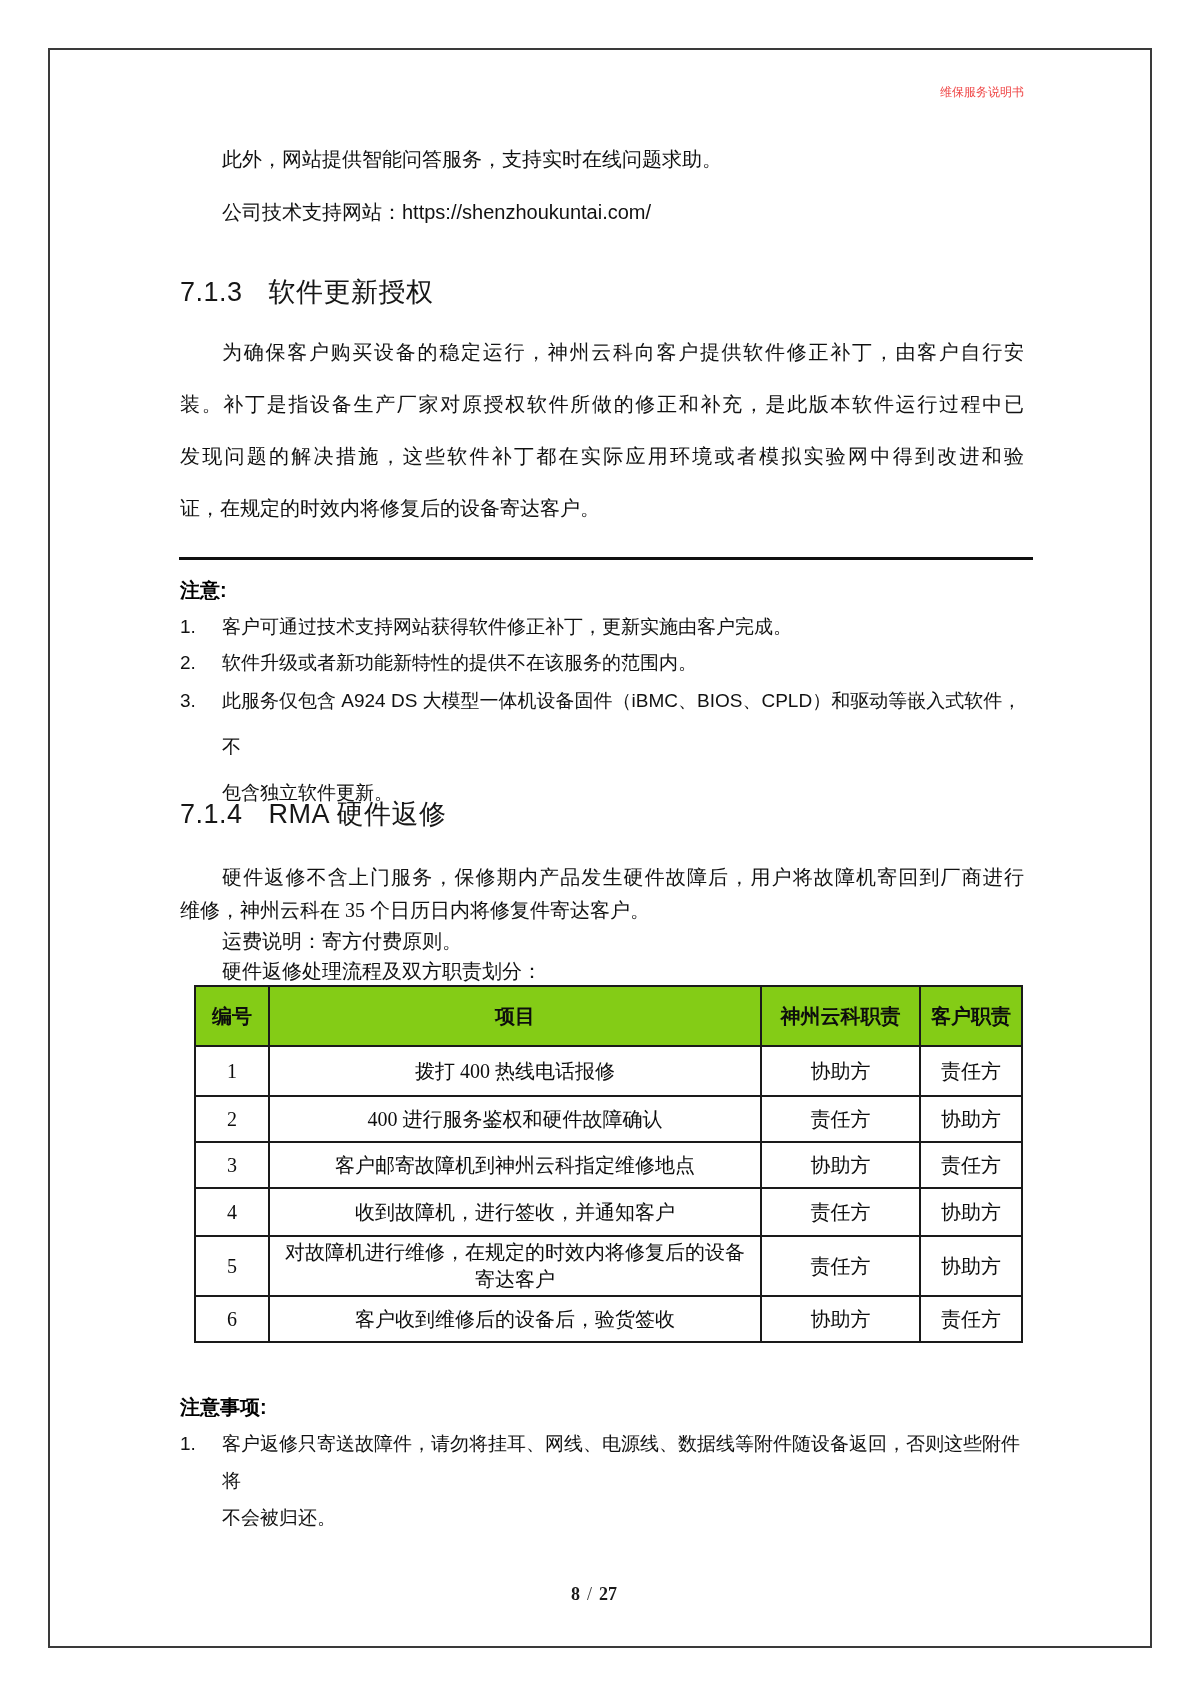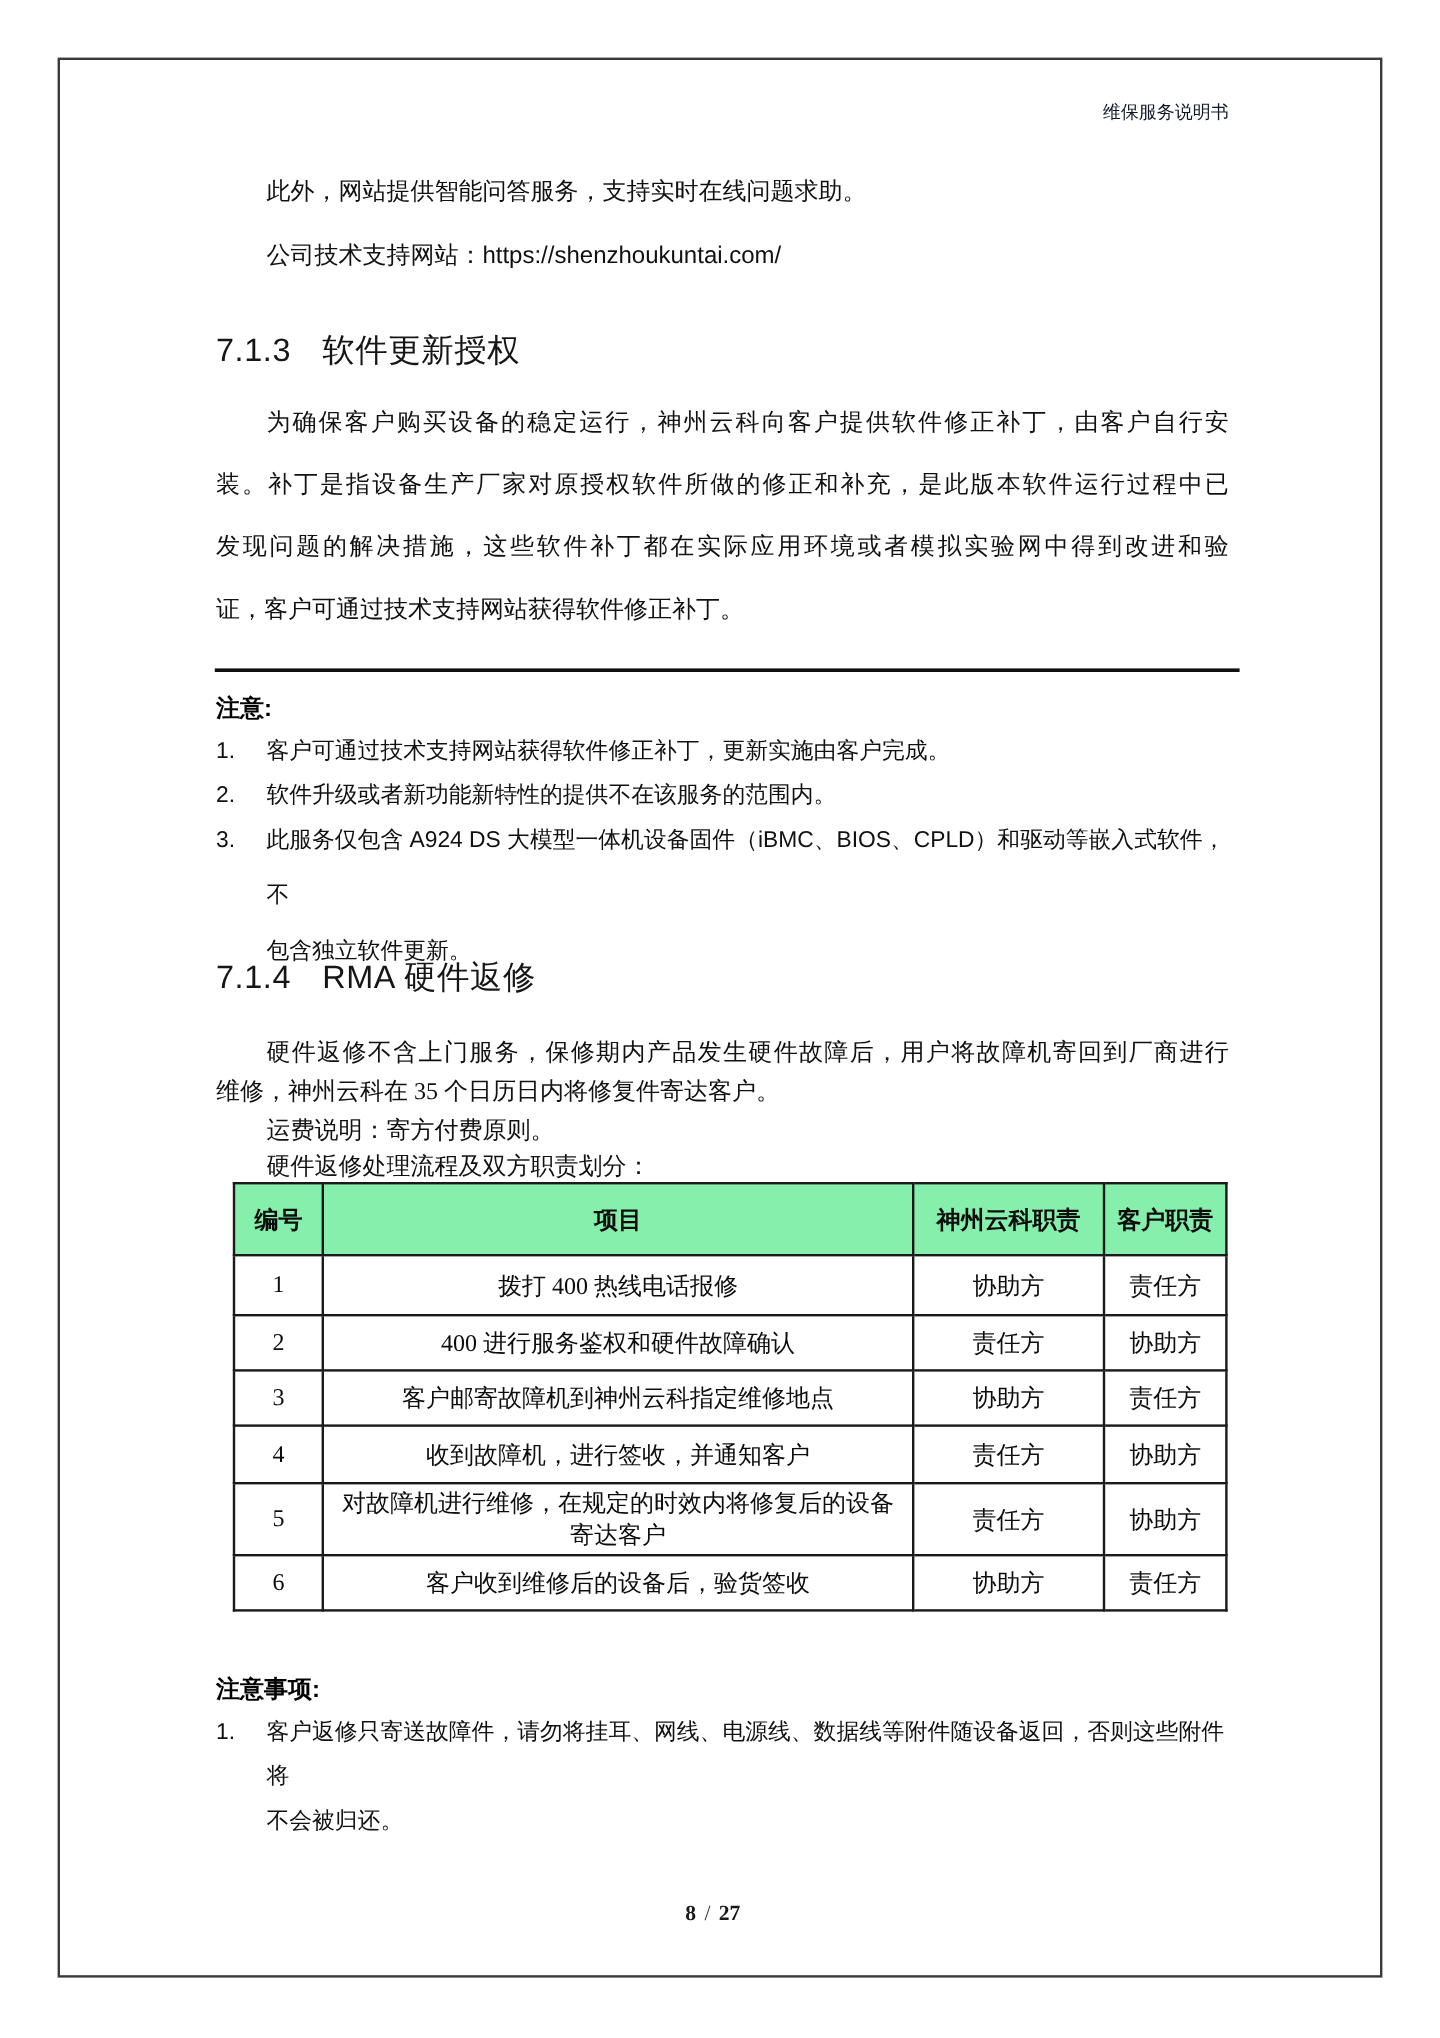--- a/index.html
+++ b/index.html
@@ -8,21 +8,21 @@
     font-family:"Liberation Sans", sans-serif; color:#111111; overflow:hidden;
   }
   .frame {
     position:absolute; left:48px; top:48px; width:1100px; height:1596px;
     border:2px solid #3a3a3a; background:#ffffff;
   }
   .blk { position:absolute; left:180px; width:844px; }
   .serif { font-family:"Liberation Serif", serif; }
   .sans  { font-family:"Liberation Sans", sans-serif; }
 
-  .doc-header { top:84px; text-align:right; font-size:15px; color:#0f172a; }
+  .doc-header { top:84px; text-align:right; font-size:12px; color:#ef4444; }
 
   .p-intro { font-size:20px; padding-left:42px; box-sizing:border-box; }
   .p-intro1 { top:146px; }
   .p-intro2 { top:199px; }
 
   .heading { font-size:27px; color:#161616; letter-spacing:0.5px; }
   .h713 { top:274px; }
   .h714 { top:796px; }
   .heading .num { display:inline-block; margin-right:26px; }
 
@@ -47,21 +47,21 @@
 
   .freight { top:928px; font-size:20px; padding-left:42px; box-sizing:border-box; }
   .tintro  { top:958px; font-size:20px; padding-left:42px; box-sizing:border-box; }
 
   .rma-table {
     position:absolute; top:985px; left:194px; border-collapse:collapse;
     font-family:"Liberation Serif", serif; font-size:20px; color:#0d0d0d;
   }
   .rma-table th, .rma-table td { border:2px solid #1a1a1a; }
   .rma-table th {
-    background:#86efac; font-weight:bold; height:58px; padding:0 6px;
+    background:#84cc16; font-weight:bold; height:58px; padding:0 6px;
   }
   .rma-table td { text-align:center; padding:0 6px; }
   .rma-table td.cell-item { text-align:center; padding:2px 12px; }
   .col-no   { width:60px; }
   .col-item { width:478px;margin-left:26px; }
   .col-vend { width:145px; }
   .col-cust { width:88px; }
   .row-h1 { height:50px; } .row-h2 { height:46px; } .row-h3 { height:46px; }
   .row-h4 { height:48px; } .row-h5 { height:58px; } .row-h6 { height:46px; }
 
@@ -87,21 +87,21 @@
   <div class="blk p-intro p-intro2 sans">公司技术支持网站：https://shenzhoukuntai.com/</div>
 
   <div class="blk heading h713 sans">
     <span class="num">7.1.3</span><span>软件更新授权</span>
   </div>
 
   <div class="blk para713 sans">
     <div class="pline jline ind2">为确保客户购买设备的稳定运行，神州云科向客户提供软件修正补丁，由客户自行安</div>
     <div class="pline jline">装。补丁是指设备生产厂家对原授权软件所做的修正和补充，是此版本软件运行过程中已</div>
     <div class="pline jline">发现问题的解决措施，这些软件补丁都在实际应用环境或者模拟实验网中得到改进和验</div>
-    <div class="pline">证，客户可通过技术支持网站获得软件修正补丁。</div>
+    <div class="pline">证，在规定的时效内将修复后的设备寄达客户。</div>
   </div>
 
   <div class="blk rule"></div>
 
   <div class="blk note-label sans">注意:</div>
 
   <div class="blk note-item note1 sans">
     <div class="n-num">1.</div>
     <div class="n-text">客户可通过技术支持网站获得软件修正补丁，更新实施由客户完成。</div>
   </div>

